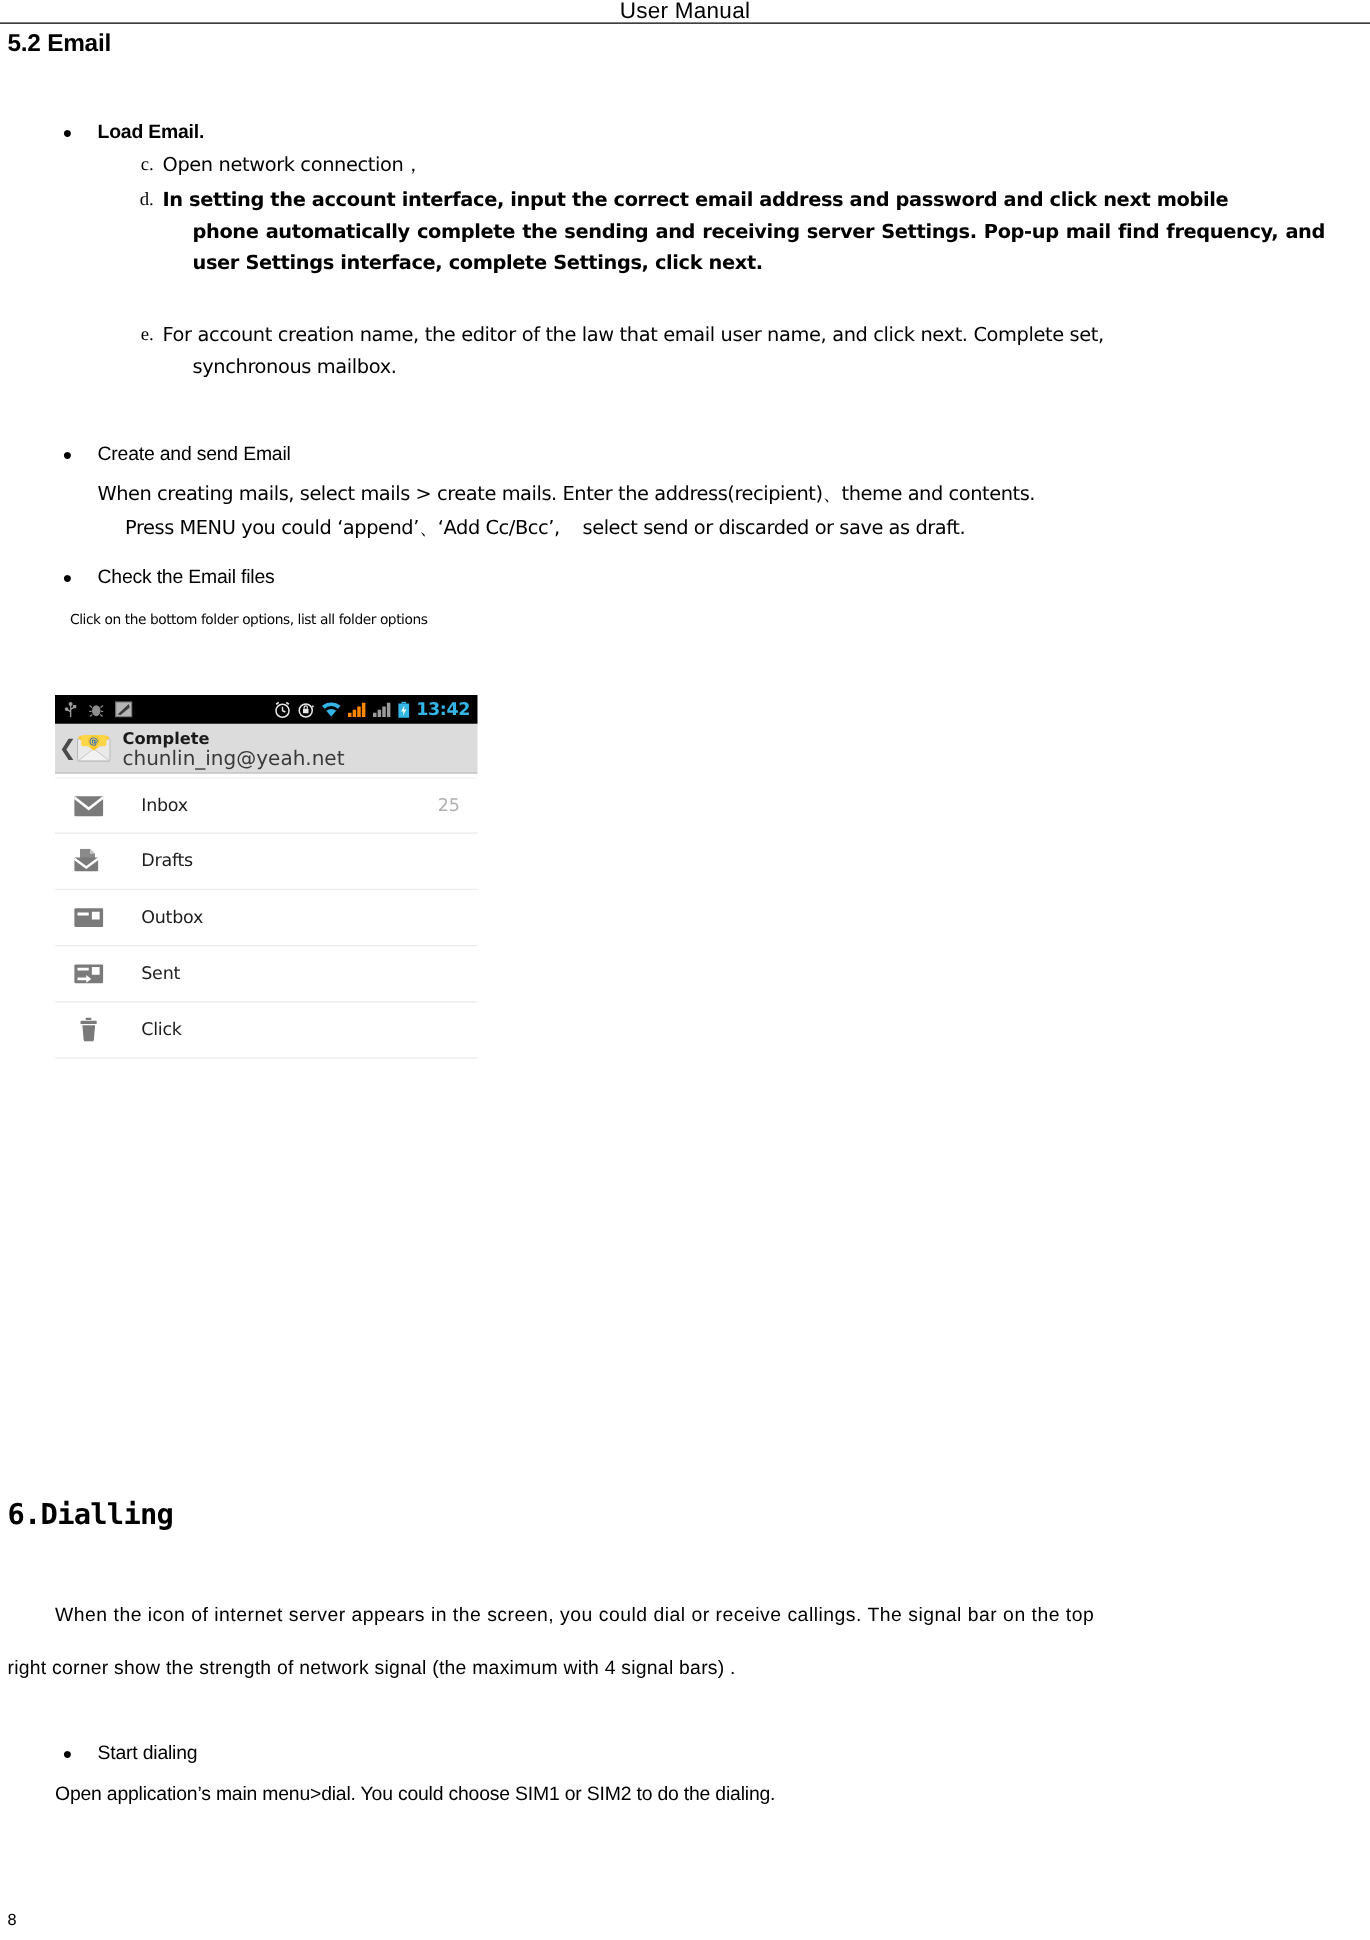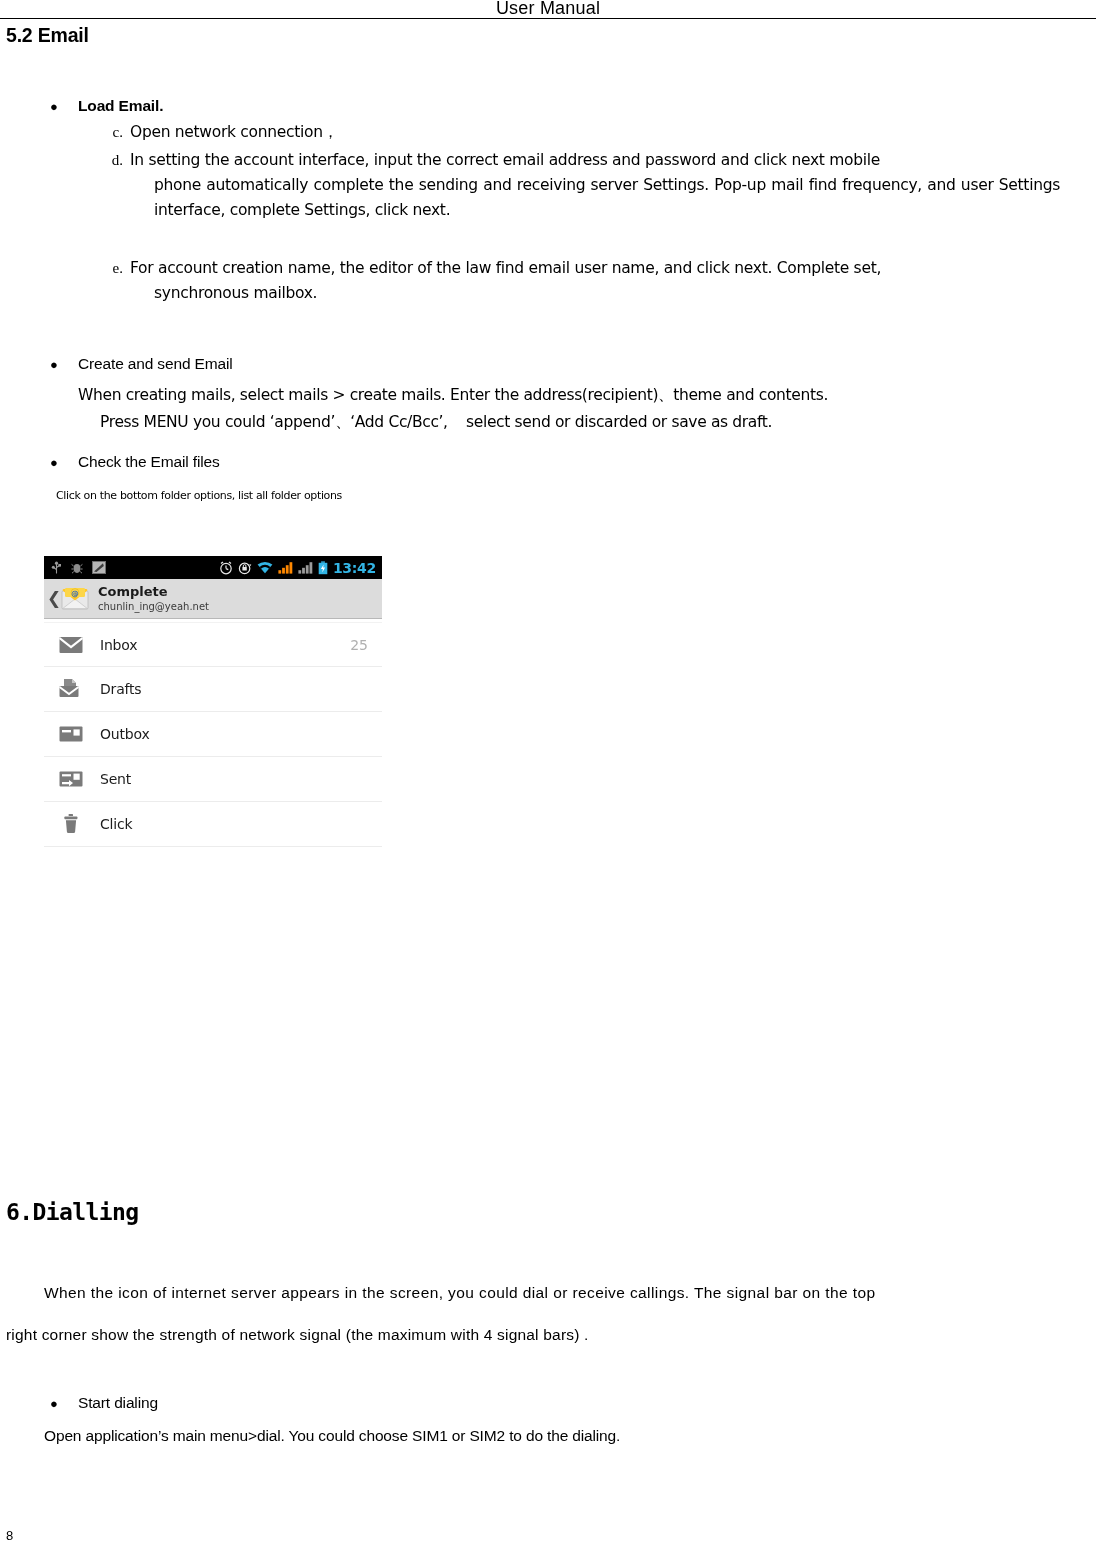--- a/index.html
+++ b/index.html
@@ -106,28 +106,28 @@
     color:#4a4a4a; font-size:17px; line-height:1;
   }
   .app-icon { flex:0 0 30px; width:30px; height:26px; position:relative; margin-right:8px; }
   .acct-text { display:flex; flex-direction:column; justify-content:center; }
   .acct-title {
     font-family:"DejaVu Sans", sans-serif;
     font-size:13px; font-weight:bold; color:#1a1a1a; line-height:15px;
   }
   .acct-sub {
     font-family:"DejaVu Sans", sans-serif;
-    font-size:10px; color:#3a3a3a; line-height:15px;
+    font-size:16px; color:#3a3a3a; line-height:15px;
   }
 
   .folder-list { background:#ffffff; padding-top:3px; }
   .folder-row {
     height:45px; display:flex; align-items:center;
     border-bottom:1px solid #ececec;
-    padding-left:14px; padding-right:14px;
+    padding-left:14px; padding-right:14px;gap:13px;
   }
   .folder-row:first-child { border-top:1px solid #f2f2f2; }
   .fi { flex:0 0 26px; width:26px; height:22px; margin-right:16px;
         display:flex; align-items:center; justify-content:center; }
   .folder-name {
     flex:1 1 auto;
     font-family:"DejaVu Sans", sans-serif;
     font-size:14px; color:#1c1c1c; letter-spacing:-.2px;
   }
   .folder-count {
@@ -156,30 +156,30 @@
   <span class="bullet-label">Load Email.</span>
 </div>
 
 <div class="alpha-item" style="left:100px; top:120px; width:960px;">
   <span class="alpha-mark">c.</span>
   <span class="alpha-text">Open network connection，</span>
 </div>
 
 <div class="alpha-item" style="left:100px; top:148px; width:996px;">
   <span class="alpha-mark">d.</span>
-  <span class="alpha-text" style="width:955px;">
+  <span class="alpha-text" style="width:955px;font-weight:bold;">
     <span>In setting the account interface, input the correct email address and password and click next mobile</span>
     <span class="indent2 jz" style="width:930px;">phone automatically complete the sending and receiving server Settings. Pop-up mail find frequency, and user Settings interface, complete Settings, click next.</span>
   </span>
 </div>
 
 <div class="alpha-item" style="left:100px; top:256px; width:996px;">
   <span class="alpha-mark">e.</span>
   <span class="alpha-text" style="width:960px;">
-    <span>For account creation name, the editor of the law find email user name, and click next. Complete set,</span>
+    <span>For account creation name, the editor of the law that email user name, and click next. Complete set,</span>
     <span class="indent2">synchronous mailbox.</span>
   </span>
 </div>
 
 <div class="bullet-row narrow" style="left:44px; top:353px;">
   <span class="bullet-dot">●</span>
   <span class="bullet-label">Create and send Email</span>
 </div>
 <div class="blk wide" style="left:78px; top:383px; width:1010px;">When creating mails, select mails &gt; create mails. Enter the address(recipient)、theme and contents.</div>
 <div class="blk wide" style="left:100px; top:410px; width:1010px; white-space:pre;">Press MENU you could ‘append’、‘Add Cc/Bcc’,    select send or discarded or save as draft.</div>

